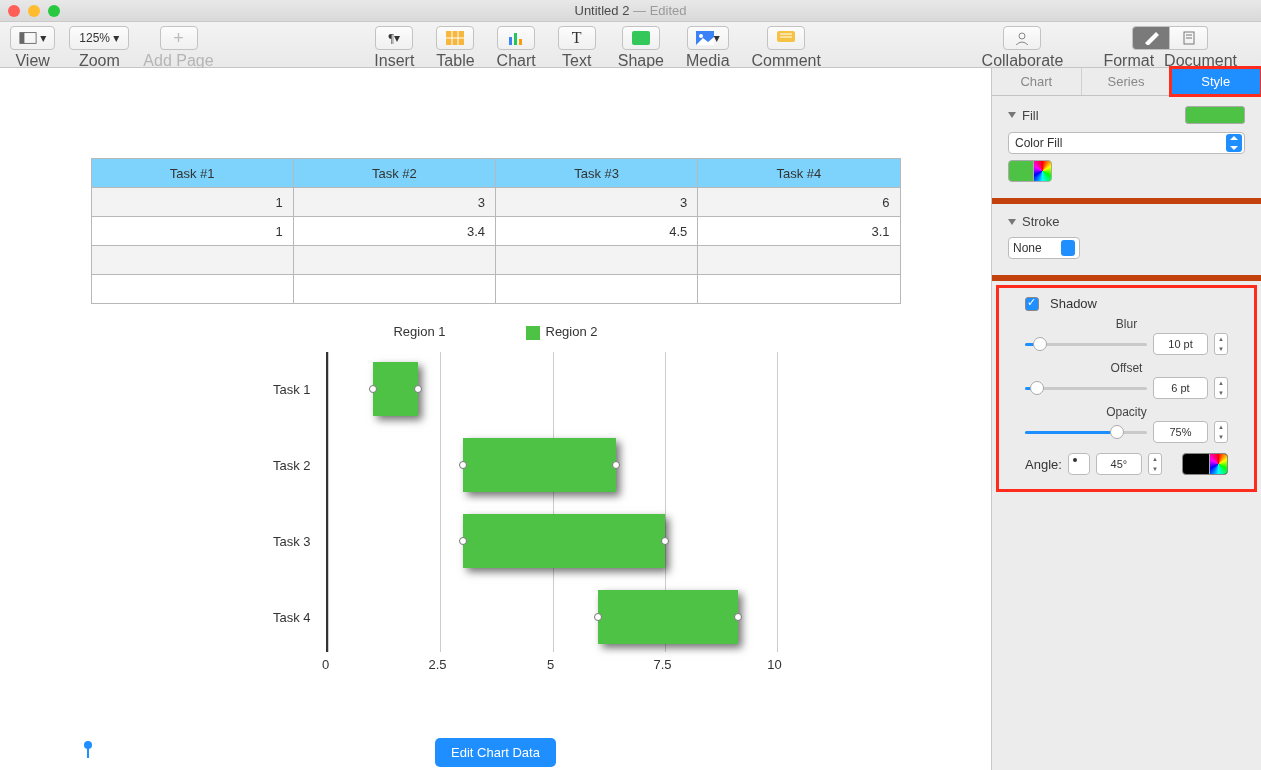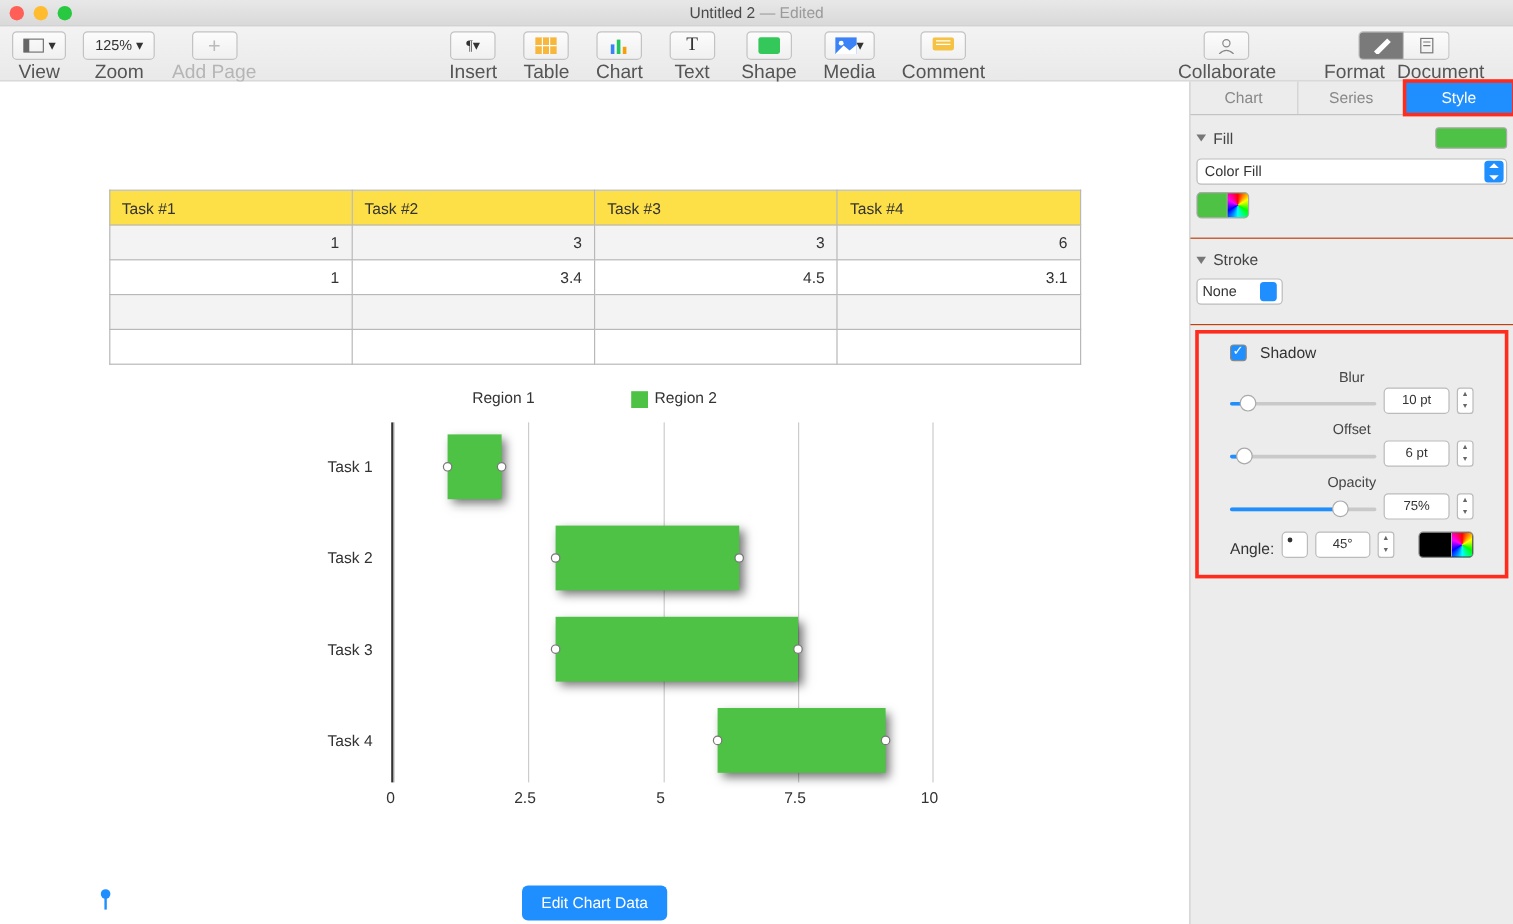--- a/index.html
+++ b/index.html
@@ -26,21 +26,21 @@
 .ico { width:18px; height:14px; display:inline-block; }
 
 
 .main { display:flex; height: calc(770px - 22px - 46px); }
 .canvas { flex:1; overflow:auto; position:relative; background:#fff; }
 .inspector { width:270px; background:#ececec; border-left:1px solid #c8c8c8; display:flex; flex-direction:column;}
 
 
 .dtable { margin: 90px auto 20px; border-collapse:collapse; width:810px; }
 .dtable th, .dtable td { border:1px solid #b8b8b8; padding:6px 10px; font-size:13px; font-weight:normal; height:29px; }
-.dtable th { background:#fde047; text-align:left;}
+.dtable th { background:#7dd3fc; text-align:center;}
 .dtable tr.striped td { background:#f3f3f3; text-align:right;}
 .dtable tr.plain td { background:#fff; text-align:right;}
 
 
 .chartwrap { width:810px; margin:10px auto 0; }
 .legend { display:flex; justify-content:center; gap:80px; font-size:13px; margin-bottom:12px;}
 .swatch { width:14px; height:14px; display:inline-block; vertical-align:middle; margin-right:6px; background:#4dc244;}
 .plot { position:relative; width:560px; height:320px; margin:0 auto; }
 .plotarea { position:absolute; left:110px; top:0; width:450px; height:300px; border-left:2px solid #333;}
 .grid { position:absolute; top:0; bottom:0; width:1px; background:#ccc;}
@@ -50,25 +50,25 @@
 .handle { position:absolute; width:8px; height:8px; background:#fff; border:1px solid #777; border-radius:50%; top:50%; transform:translate(-50%,-50%);}
 .editbtn { display:block; margin:66px auto 0; background:#1f8fff; color:#fff; border:none; border-radius:5px; padding:7px 16px; font-size:13px;}
 .cursor { position:absolute; left:84px; top:741px; width:8px; height:8px; background:#1f8fff; border-radius:50%;}
 .cursor:after{content:""; position:absolute; left:3px; top:7px; width:2px; height:10px; background:#1f8fff;}
 
 
 .insp-tabs{display:flex; height:28px; border-bottom:1px solid #c3c3c3;}
 .insp-tab{flex:1; display:flex; align-items:center; justify-content:center; font-size:13px; color:#888; border-right:1px solid #d0d0d0;}
 .insp-tab.active{background:#1f8fff; color:#fff;}
 .insp-tab.hl{outline:3px solid #ff2b1c; outline-offset:-1px; z-index:2; position:relative;}
-.section{padding:10px 5px; border-bottom:1px solid #c2410c;}
+.section{padding:10px 16px; border-bottom:6px solid #c2410c;}
 .secthead{display:flex; align-items:center; font-size:13px; color:#444; margin-bottom:8px;}
 .tri{display:inline-block; width:0;height:0;border-left:4px solid transparent;border-right:4px solid transparent;border-top:6px solid #777; margin-right:6px;}
 .colorchip{width:60px;height:18px;border:1px solid #aaa;border-radius:3px;background:#4dc244;}
-.row{display:flex;align-items:flex-end;gap:6px;margin-bottom:6px;}
+.row{display:flex;align-items:center;gap:6px;margin-bottom:6px;}
 .select{flex:1;height:22px;background:#fff;border:1px solid #bbb;border-radius:4px;padding:0 6px;font-size:12px;display:flex;align-items:center;justify-content:space-between;}
 .select .arr{width:16px;height:18px;background:#1f8fff;border-radius:3px;position:relative;margin-right:-4px;}
 .select .arr:before,.select .arr:after{content:"";position:absolute;left:4px;width:0;height:0;border-left:4px solid transparent;border-right:4px solid transparent;}
 .select .arr:before{top:2px;border-bottom:4px solid #fff;}
 .select .arr:after{bottom:2px;border-top:4px solid #fff;}
 .minisel{width:72px;height:22px;background:#fff;border:1px solid #bbb;border-radius:4px;font-size:12px;display:flex;align-items:center;padding:0 4px;justify-content:space-between;}
 .colorpick{width:44px;height:22px;border:1px solid #aaa;border-radius:4px;background:#4dc244;display:flex;}
 .colorwheel{width:18px;height:20px;border-left:1px solid #aaa;background:conic-gradient(red,yellow,lime,cyan,blue,magenta,red);border-radius:0 3px 3px 0;margin-left:auto;}
 .slider{flex:1;height:18px;position:relative;}
 .slider .track{position:absolute;top:8px;left:0;right:0;height:3px;background:#c9c9c9;border-radius:2px;}

